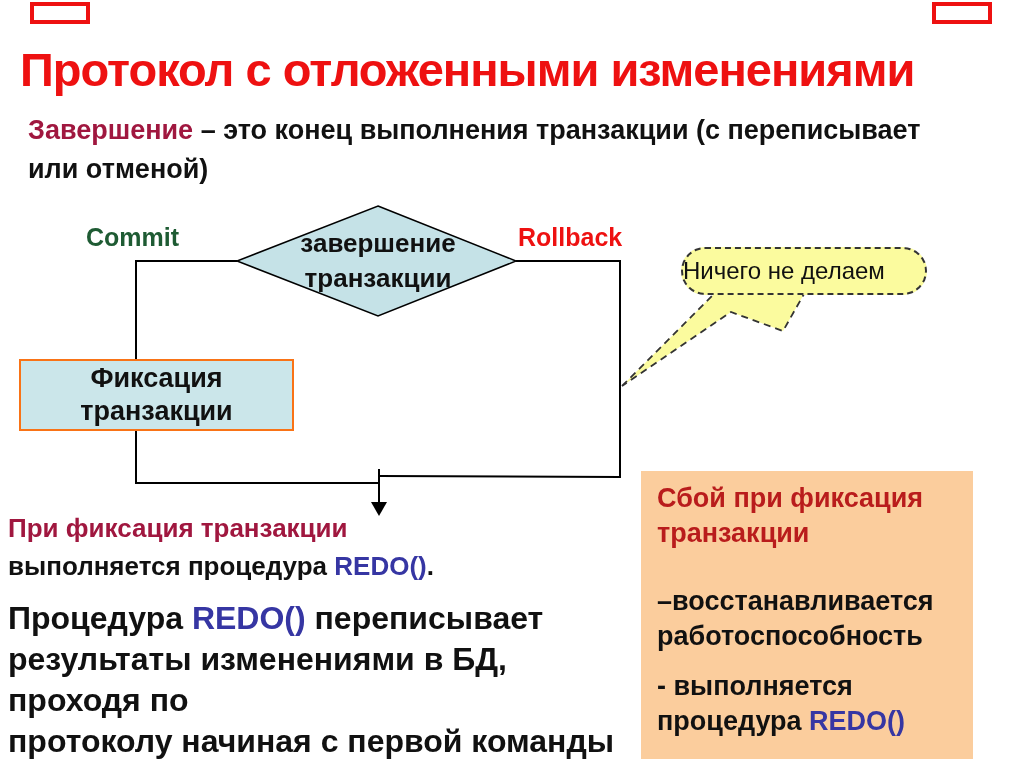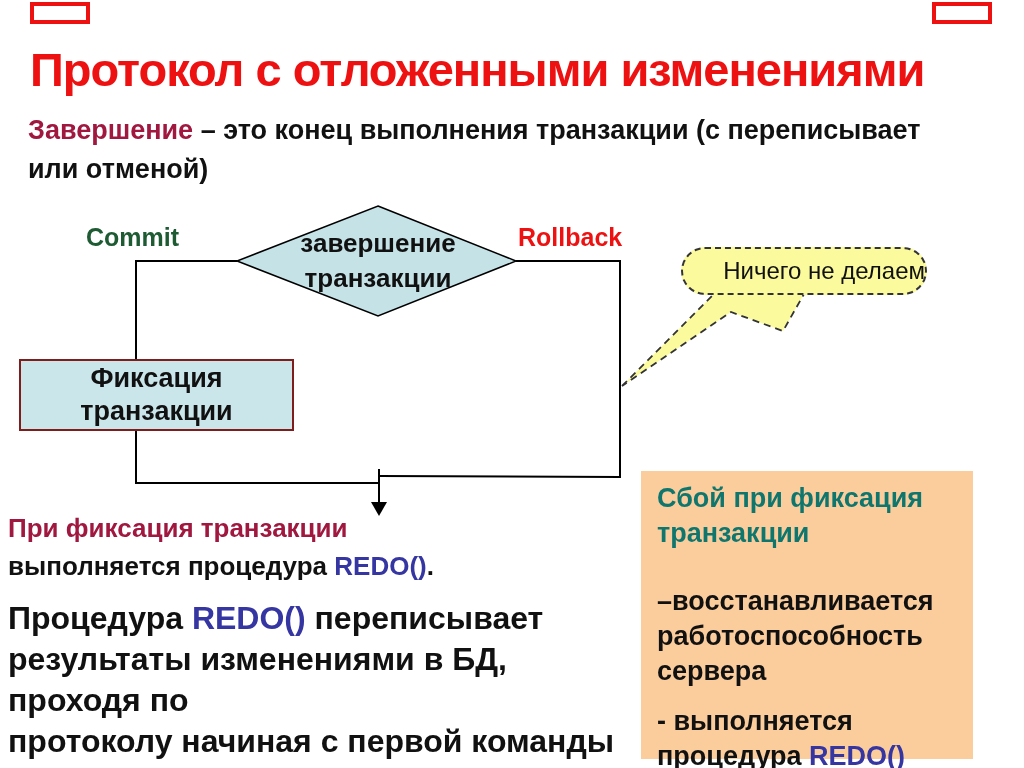--- a/index.html
+++ b/index.html
@@ -5,57 +5,57 @@
   html,body{margin:0;padding:0;background:#ffffff;}
   #slide{
     position:relative;width:1024px;height:768px;background:#ffffff;overflow:hidden;
     font-family:"Liberation Sans",sans-serif;
   }
   .abs{position:absolute;}
   
   .corner-mark{position:absolute;top:2px;width:52px;height:14px;border:4px solid #ee1111;background:#ffffff;}
   
   .title{
-    left:30px;top:42px;width:970px;
+    left:20px;top:42px;width:970px;
     font-size:47px;font-weight:bold;color:#ee1111;letter-spacing:-1px;white-space:nowrap;
   }
   
   .lead{left:28px;top:111px;width:980px;font-size:27px;font-weight:bold;color:#111111;line-height:39px;}
   .lead .term{color:#a0173f;}
   
   svg.diagram{left:0;top:0;width:1024px;height:768px;position:absolute;}
   .line{stroke:#000000;stroke-width:2;fill:none;}
   .diamond{fill:#c5e2e7;stroke:#000000;stroke-width:1.5;}
   .tail{fill:#fbfb9e;stroke:#333333;stroke-width:1.8;stroke-dasharray:7 5;}
   .arrowhead{fill:#000000;stroke:none;}
   
   .commit-label{left:86px;top:223px;font-size:25px;font-weight:bold;color:#1e5b33;}
   .rollback-label{left:518px;top:223px;font-size:25px;font-weight:bold;color:#ee1111;text-align:right;}
   .decision-text{left:258px;top:226px;width:240px;text-align:center;font-size:26px;font-weight:bold;color:#111111;line-height:35px;}
   .process-box{
-    left:19px;top:359px;width:275px;height:72px;background:#cbe6ea;border:2px solid #7f1d1d;
+    left:19px;top:359px;width:275px;height:72px;background:#cbe6ea;border:2px solid #f97316;
     box-sizing:border-box;display:flex;flex-direction:column;justify-content:center;align-items:center;
     font-size:27px;font-weight:bold;color:#111111;line-height:33px;text-align:center;
   }
   .callout-bubble{
     left:681px;top:247px;width:246px;height:48px;background:#fbfb9e;border:2px dashed #333333;
-    border-radius:24px;box-sizing:border-box;display:flex;justify-content:flex-end;align-items:center;
+    border-radius:24px;box-sizing:border-box;display:flex;justify-content:flex-start;align-items:center;
     font-size:24px;color:#111111;
   }
   
   .note-commit{left:8px;top:509px;width:520px;font-size:26px;font-weight:bold;color:#111111;line-height:38px;}
   .note-commit .lead-line{color:#a0173f;}
   .code{color:#3636a3;}
   .note-redo{left:8px;top:598px;width:640px;font-size:32px;font-weight:bold;color:#111111;line-height:41px;}
   
   .failure-box{
     left:641px;top:471px;width:332px;height:288px;background:#fbcd9d;box-sizing:border-box;
     padding:10px 16px;font-size:27px;font-weight:bold;line-height:35px;color:#111111;
   }
-  .failure-heading{color:#0f766e;}
+  .failure-heading{color:#b91c1c;}
   .failure-item1{margin-top:33px;}
   .failure-item2{margin-top:15px;}
 </style>
 </head>
 <body>
 
 <div id="slide">
 
   <div class="corner-mark" style="left:30px;"></div>
   <div class="corner-mark" style="left:932px;"></div>
@@ -113,21 +113,20 @@
   </div>
 
   <div class="abs failure-box">
     <div class="failure-heading">
       <span>Сбой при фиксация</span><br>
       <span>транзакции</span>
     </div>
     <div class="failure-item1">
       <span>–восстанавливается</span><br>
       <span>работоспособность</span><br>
-      <span>сервера</span>
     </div>
     <div class="failure-item2">
       <span>- выполняется</span><br>
       <span>процедура </span><span class="code">REDO()</span>
     </div>
   </div>
 
 </div>
 
 </body></html>

